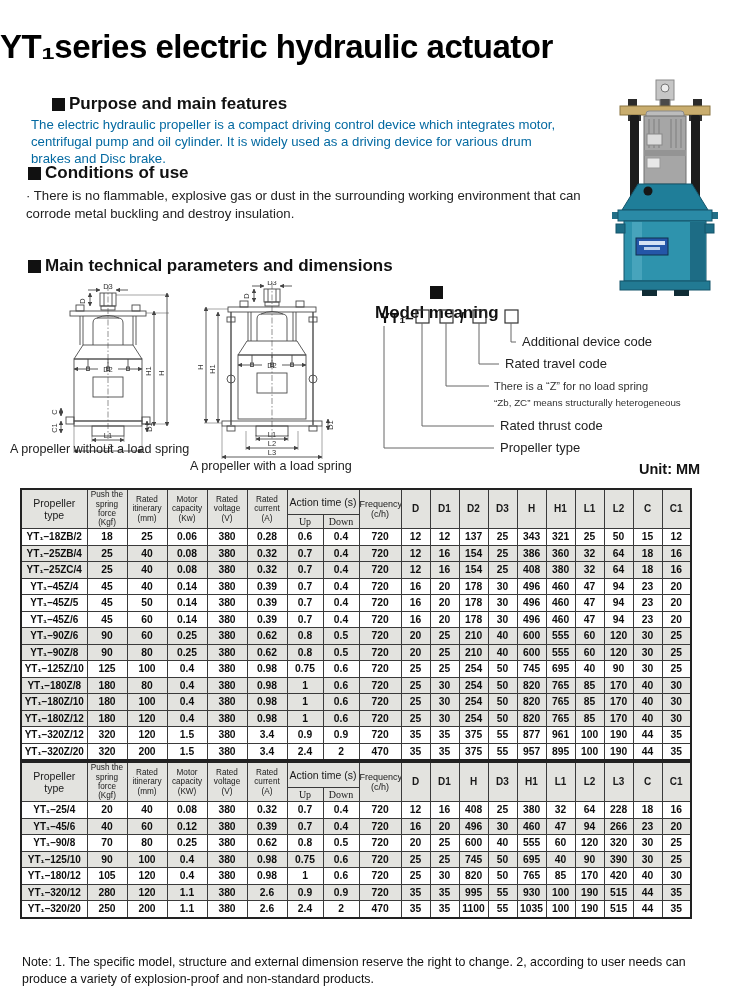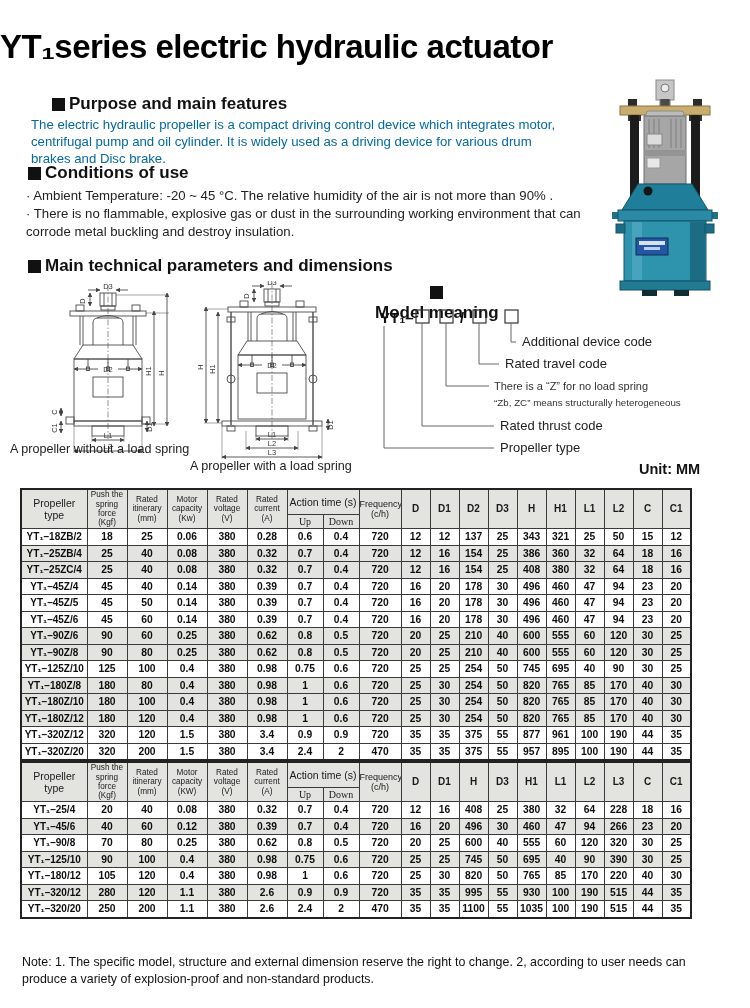--- a/index.html
+++ b/index.html
@@ -100,21 +100,20 @@
   <span class="sq"></span>
   <span>Purpose and main features</span>
 </div>
 <div class="abs body-txt" style="left:31px;top:116px;width:528px;">The electric hydraulic propeller is a compact driving control device which integrates motor, centrifugal pump and oil cylinder. It is widely used as a driving device for various drum brakes and Disc brake.</div>
 
 <div class="abs sec-h" style="left:28px;top:163px;">
   <span class="sq"></span>
   <span>Conditions of use</span>
 </div>
 <div class="abs" style="left:26px;top:187px;width:556px;">
-  <div class="cond-item">· Ambient Temperature: -20 ~ 45 °C. The relative humidity of the air is not more than 90% .</div>
   <div class="cond-item">· There is no flammable, explosive gas or dust in the surrounding working environment that can corrode metal buckling and destroy insulation.</div>
 </div>
 
 <div class="abs sec-h" style="left:28px;top:256px;">
   <span class="sq"></span>
   <span>Main technical parameters and dimensions</span>
 </div>
 
 <svg class="abs" style="left:30px;top:283px;" width="160" height="178" viewBox="0 0 160 178">
   <defs>
@@ -814,21 +813,21 @@
           <td>1</td>
           <td>0.6</td>
           <td>720</td>
           <td>25</td>
           <td>30</td>
           <td>820</td>
           <td>50</td>
           <td>765</td>
           <td>85</td>
           <td>170</td>
-          <td>220</td>
+          <td>420</td>
           <td>40</td>
           <td>30</td>
         </tr>
         <tr class="shade">
           <td class="model">YT₁–320/12</td>
           <td>280</td>
           <td>120</td>
           <td>1.1</td>
           <td>380</td>
           <td>2.6</td>

